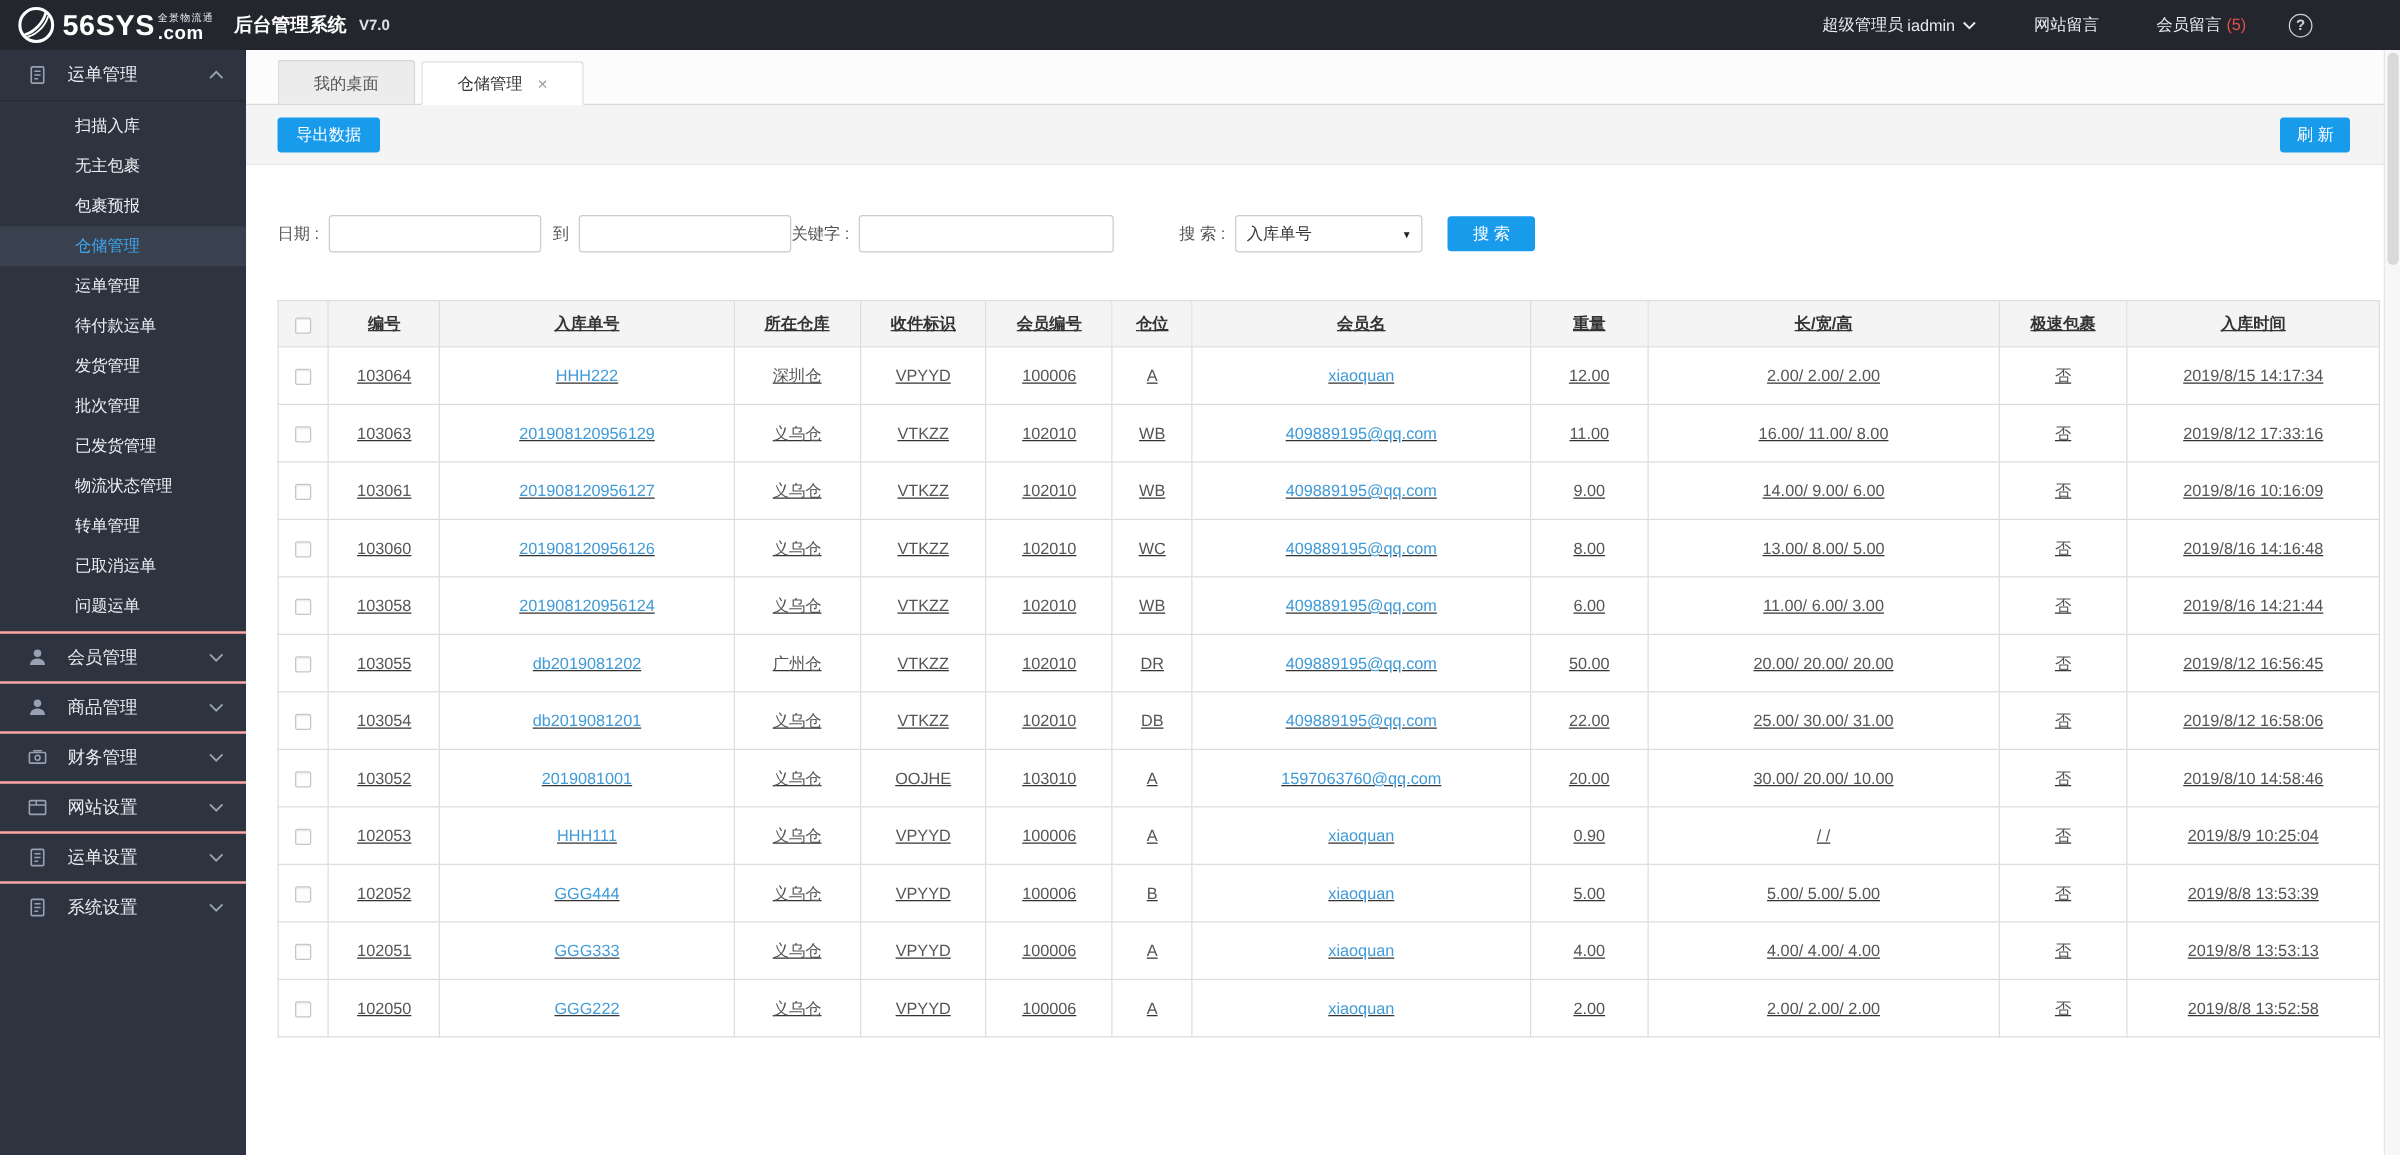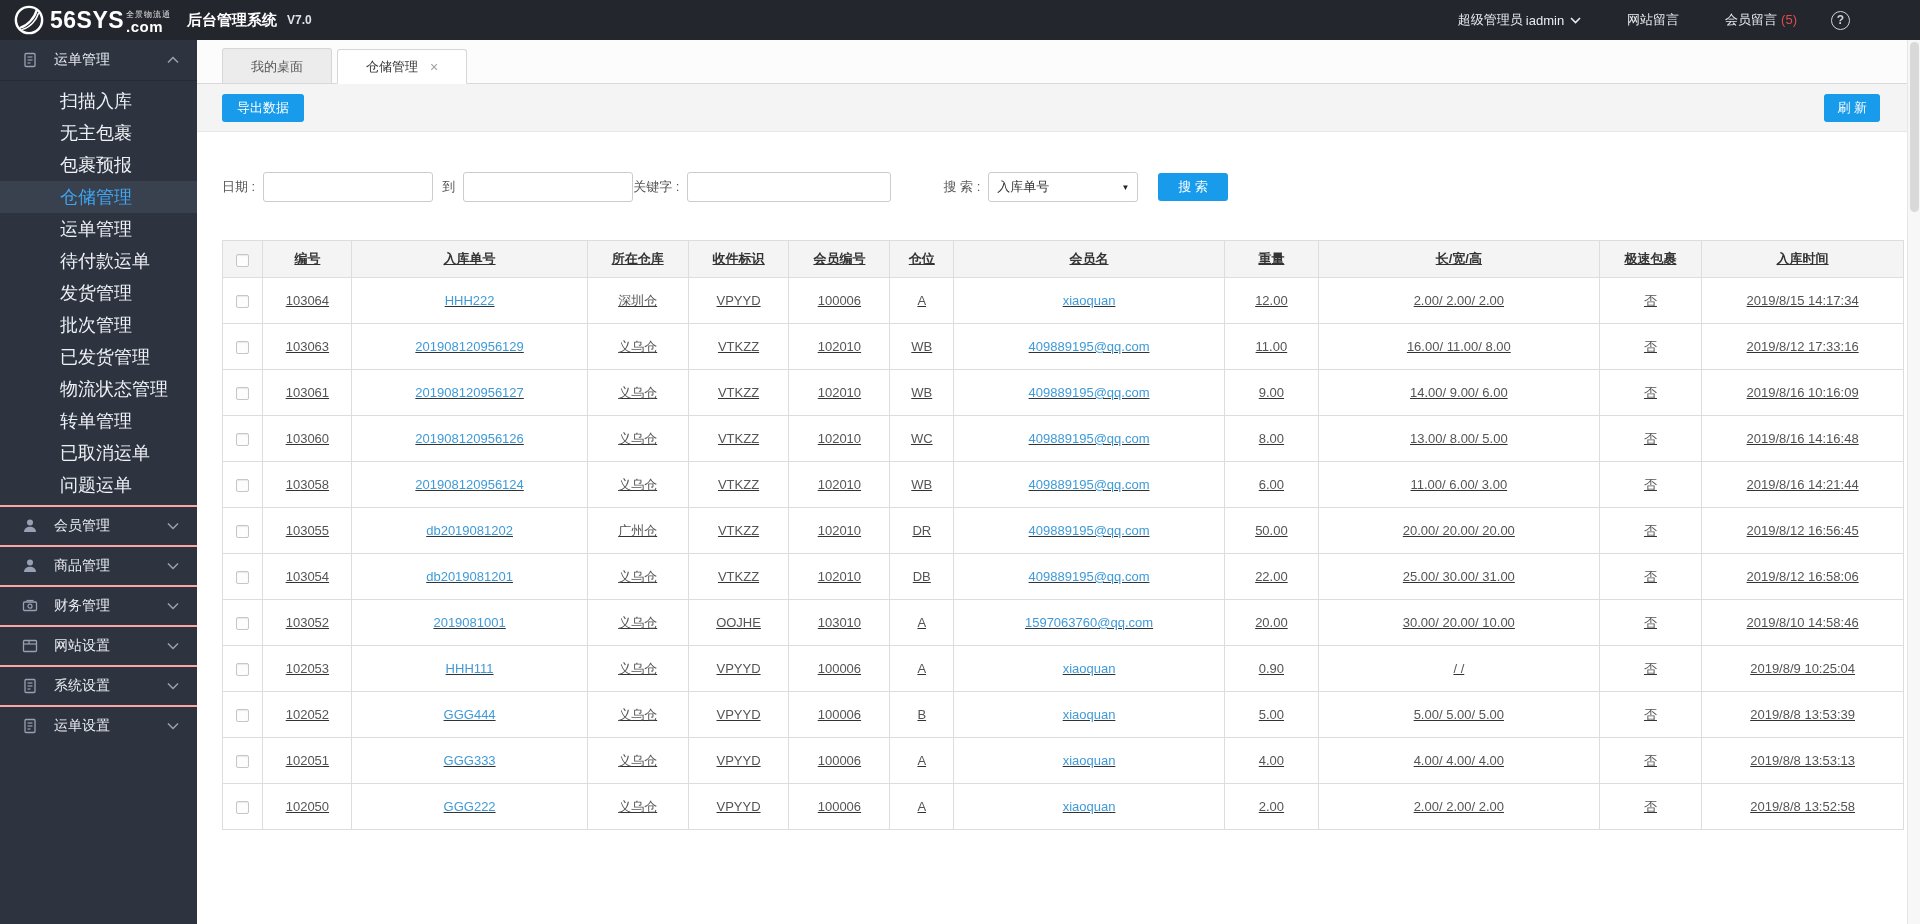--- a/index.html
+++ b/index.html
@@ -30,21 +30,21 @@
 
   
   .sidebar { width:197px; background:#2e3340; flex:none; overflow:hidden; }
   .menu-group { height:40px; display:flex; align-items:center; padding:0 18px 0 22px; color:#e9ecf1;
     font-size:14px; cursor:pointer; border-top:2px solid #fca5a5; }
   .menu-group:first-child { border-top:none; }
   .menu-group .g-icon { width:16px; height:16px; margin-right:16px; flex:none; }
   .menu-group .g-label { flex:1; }
   .menu-group .chev { flex:none; }
   .submenu { list-style:none; border-top:1px solid #272b35; padding:4px 0; }
-  .submenu li { height:32px; line-height:32px; padding-left:60px; color:#eef1f5; font-size:18px; cursor:pointer; }
+  .submenu li { height:32px; line-height:32px; padding-left:60px; color:#eef1f5; font-size:13px; cursor:pointer; }
   .submenu li.active { background:#39404e; color:#3ea6f2; }
 
   
   .main { flex:1; display:flex; flex-direction:column; background:#f1f1f1; position:relative; }
   .tabbar { height:44px; background:#fcfcfc; border-bottom:1px solid #d9d9d9; display:flex;
     align-items:flex-end; padding-left:25px; flex:none; }
   .tab { height:35px; line-height:33px; padding:0 28px; background:#ececec; border:1px solid #d6d6d6;
     border-bottom:none; border-radius:3px 3px 0 0; color:#555; margin-right:5px; cursor:pointer; display:flex; align-items:center; }
   .tab.active { background:#fff; color:#333; margin-bottom:-1px; border-bottom:1px solid #fff; }
   .tab .tab-close { color:#9aa0a6; font-size:14px; margin-left:12px; cursor:pointer; line-height:1; }
@@ -201,34 +201,34 @@
       </svg>
     </div>
 
     <div class="menu-group">
       <svg class="g-icon icon" viewBox="0 0 16 16">
         <rect x="3" y="1.5" width="10" height="13" rx="1" fill="none" stroke="#98a1b3" stroke-width="1.3"></rect>
         <line x1="5.5" y1="5" x2="10.5" y2="5" stroke="#98a1b3" stroke-width="1.2"></line>
         <line x1="5.5" y1="8" x2="10.5" y2="8" stroke="#98a1b3" stroke-width="1.2"></line>
         <line x1="5.5" y1="11" x2="8.5" y2="11" stroke="#98a1b3" stroke-width="1.2"></line>
       </svg>
-      <span class="g-label">系统设置</span>
+      <span class="g-label">运单设置</span>
       <svg class="chev" width="12" height="8" viewBox="0 0 12 8">
         <polyline points="1,1.5 6,6.5 11,1.5" fill="none" stroke="#9aa3b2" stroke-width="1.5"></polyline>
       </svg>
     </div>
 
     <div class="menu-group">
       <svg class="g-icon icon" viewBox="0 0 16 16">
         <rect x="3" y="1.5" width="10" height="13" rx="1" fill="none" stroke="#98a1b3" stroke-width="1.3"></rect>
         <line x1="5.5" y1="5" x2="10.5" y2="5" stroke="#98a1b3" stroke-width="1.2"></line>
         <line x1="5.5" y1="8" x2="10.5" y2="8" stroke="#98a1b3" stroke-width="1.2"></line>
         <line x1="5.5" y1="11" x2="8.5" y2="11" stroke="#98a1b3" stroke-width="1.2"></line>
       </svg>
-      <span class="g-label">运单设置</span>
+      <span class="g-label">系统设置</span>
       <svg class="chev" width="12" height="8" viewBox="0 0 12 8">
         <polyline points="1,1.5 6,6.5 11,1.5" fill="none" stroke="#9aa3b2" stroke-width="1.5"></polyline>
       </svg>
     </div>
   </aside>
 
   <main class="main">
     <div class="tabbar">
       <div class="tab">
         <span>我的桌面</span>

